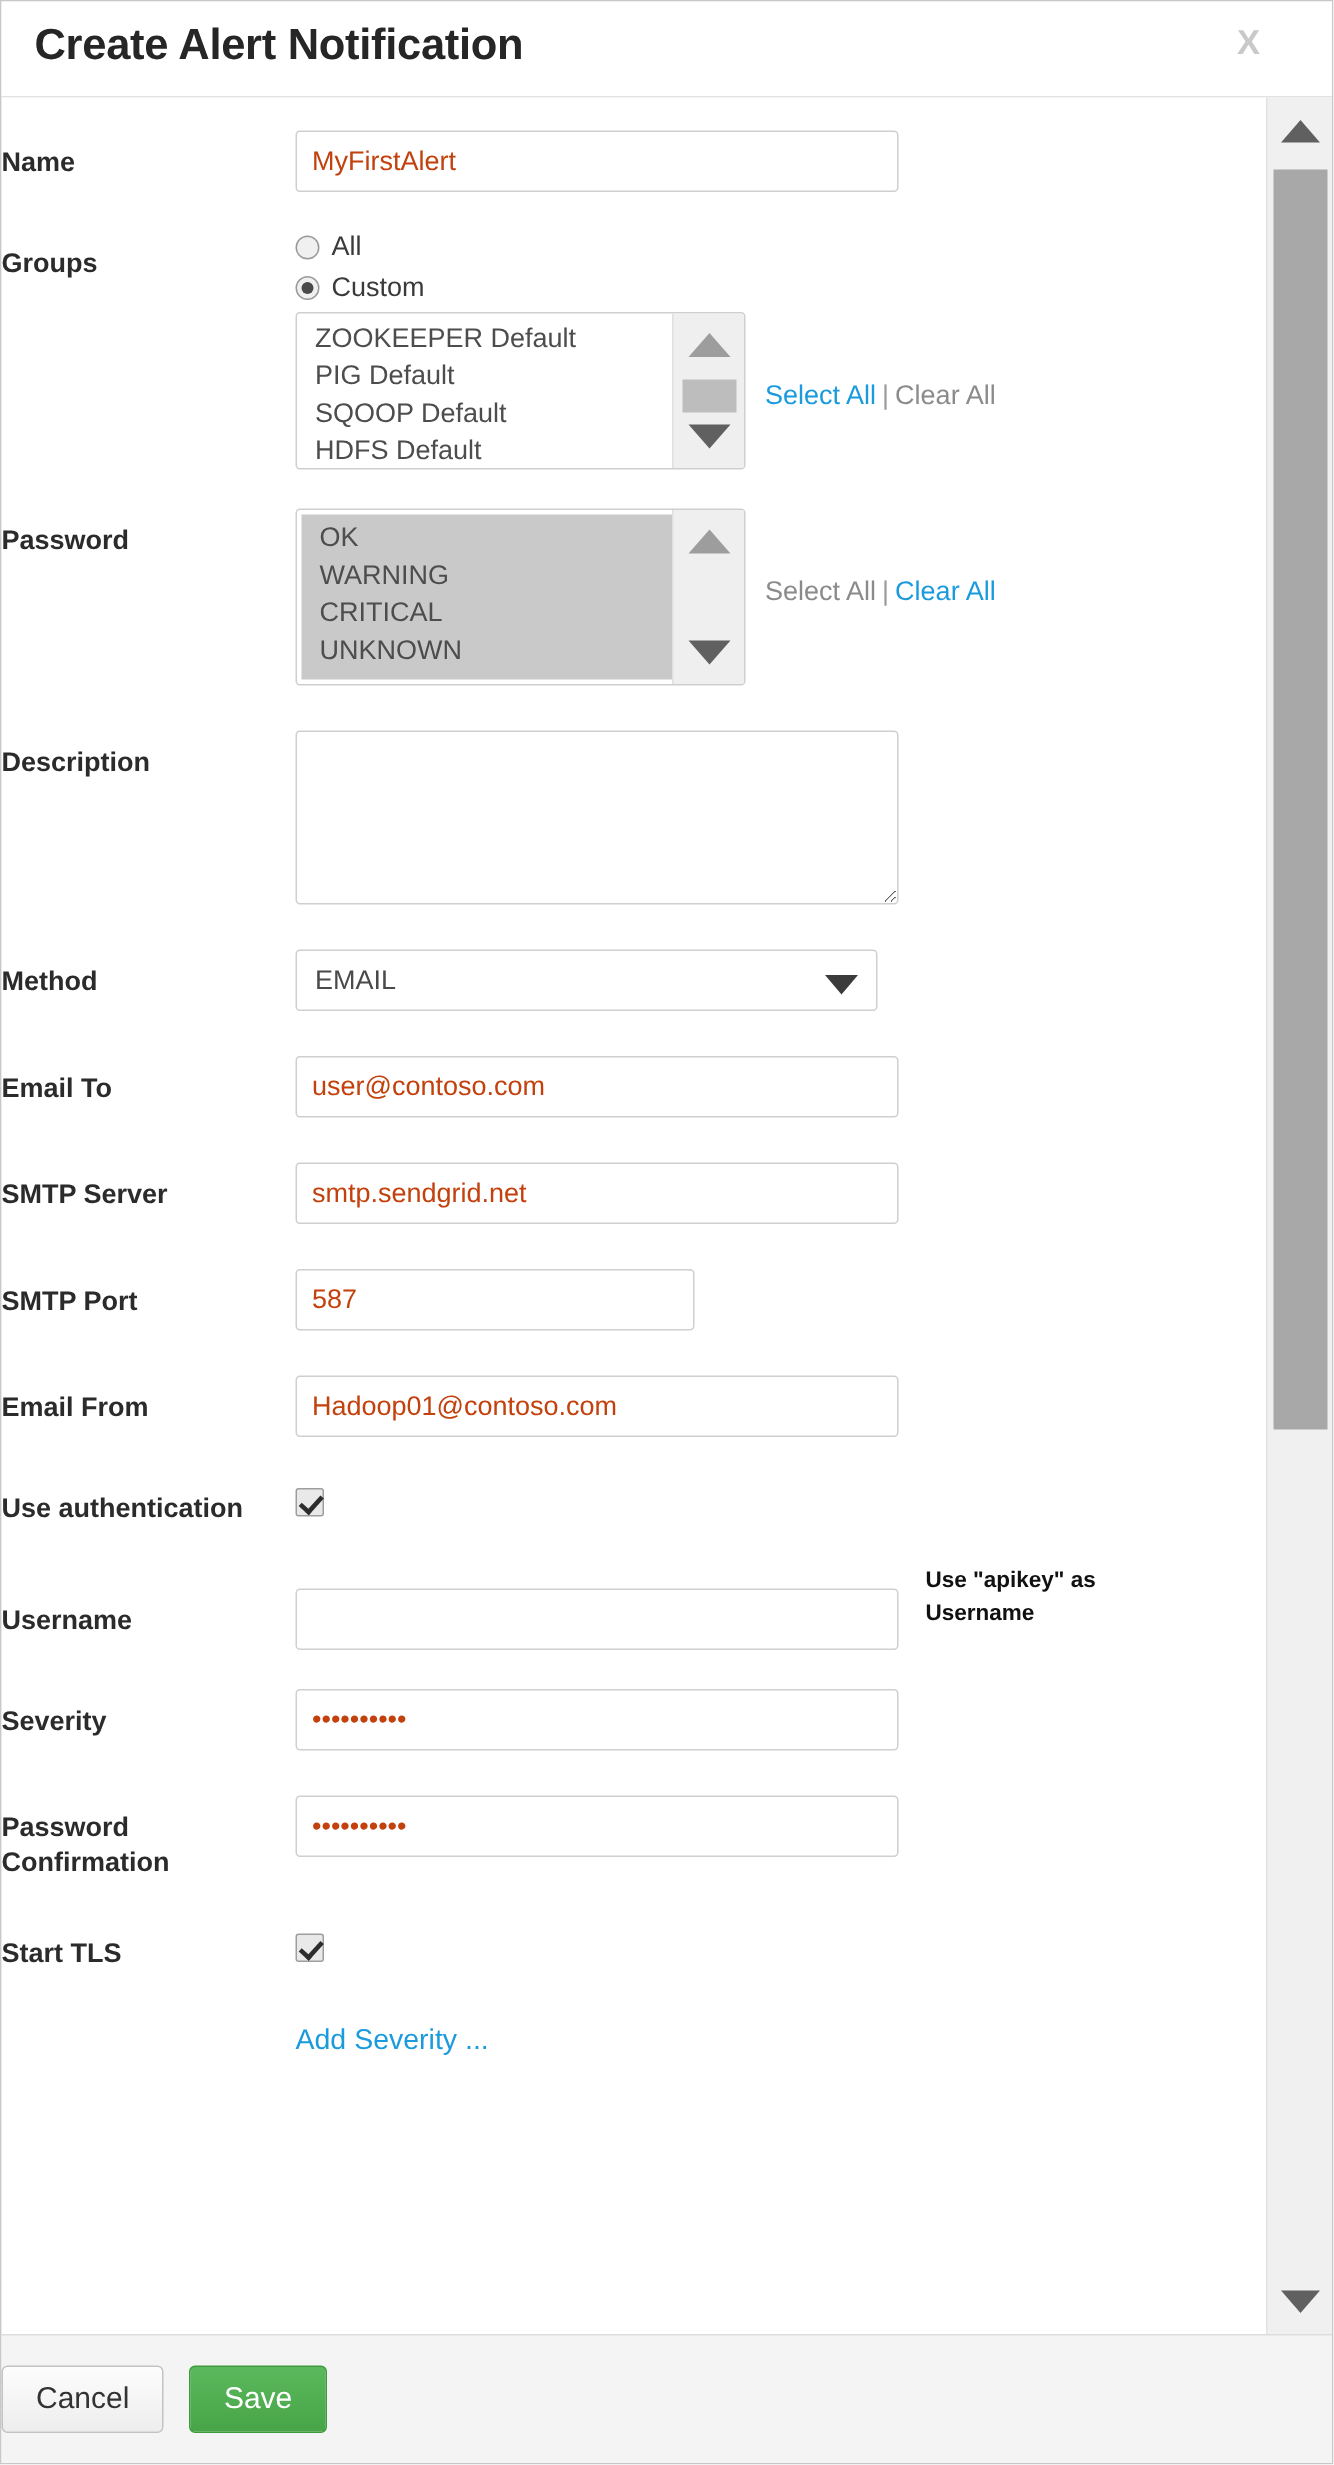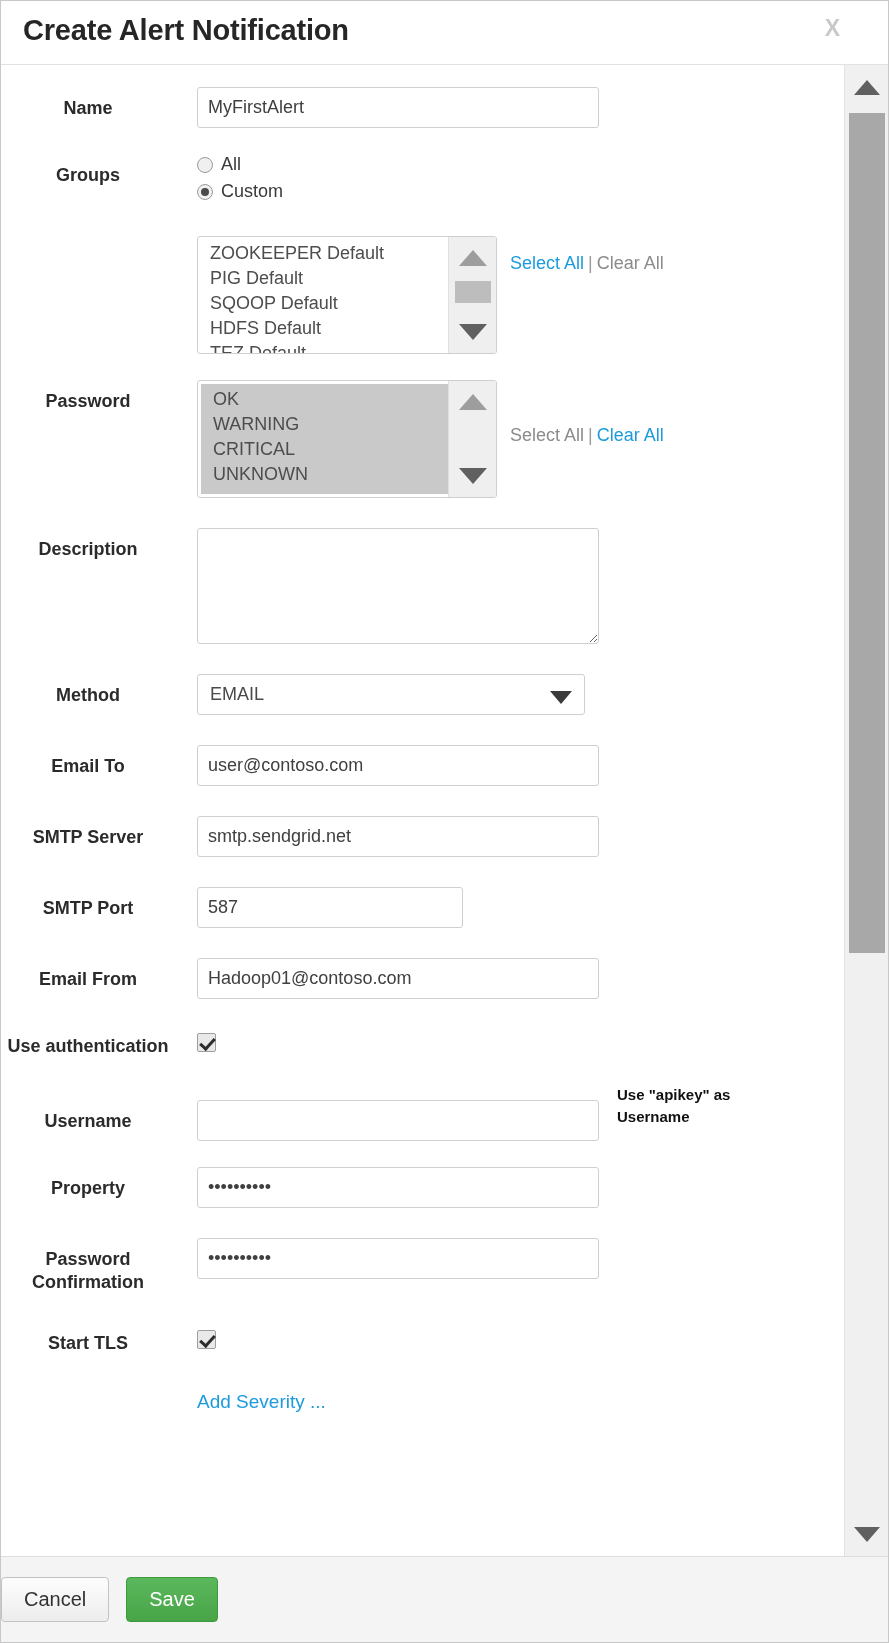--- a/index.html
+++ b/index.html
@@ -99,41 +99,41 @@
   
   .row {
     display: flex;
     align-items: flex-start;
     margin-bottom: 26px;
     padding-left: 0;
   }
   .lbl {
     width: 196px;
     flex: 0 0 196px;
-    text-align: center;
+    text-align: left;
     padding-right: 22px;
     font-size: 18px;
     font-weight: bold;
     color: #2b2b2b;
     line-height: 1.28;
     padding-top: 10px;
   }
   .ctl { flex: 1 1 auto; position: relative; }
 
   
   .txt {
     display: block;
     height: 41px;
     width: 402px;
     border: 1px solid #cfcfcf;
     border-radius: 3px;
     background: #ffffff;
     font-family: "Liberation Sans", sans-serif;
     font-size: 18px;
-    color: #404040;
+    color: #c2410c;
     padding: 0 10px;
     outline: none;
   }
   .txt.short { width: 266px; }
   .txt::placeholder { color: #555555; }
 
   textarea.txt {
     height: 116px;
     width: 402px;
     padding: 8px 10px;
@@ -194,21 +194,21 @@
   .listwrap { display: flex; align-items: flex-start; }
   .listbox {
     position: relative;
     width: 300px;
     border: 1px solid #cfcfcf;
     border-radius: 3px;
     background: #ffffff;
     overflow: hidden;
     display: flex;
   }
-  .listbox.groups { height: 118px; margin-top: 28px; }
+  .listbox.groups { height: 105px; }
   .listbox.severity { height: 118px; }
 
   .listitems {
     flex: 1 1 auto;
     padding: 4px 0 0 12px;
     font-size: 18px;
     color: #4d4d4d;
     line-height: 25px;
     overflow: hidden;
   }
@@ -463,21 +463,21 @@
 
       <div class="row" style="margin-top:42px">
         <div class="lbl">Username</div>
         <div class="ctl">
           <input class="txt" type="text" style="">
           <div class="annot">Use "apikey" as Username</div>
         </div>
       </div>
 
       <div class="row" style="margin-top:26px">
-        <div class="lbl">Property</div>
+        <div class="lbl">Severity</div>
         <div class="ctl">
           <input class="txt" type="text" value="••••••••••" style="">
         </div>
       </div>
 
       <div class="row" style="margin-top:30px">
         <div class="lbl">Password Confirmation</div>
         <div class="ctl">
           <input class="txt" type="text" value="••••••••••" style="">
         </div>

